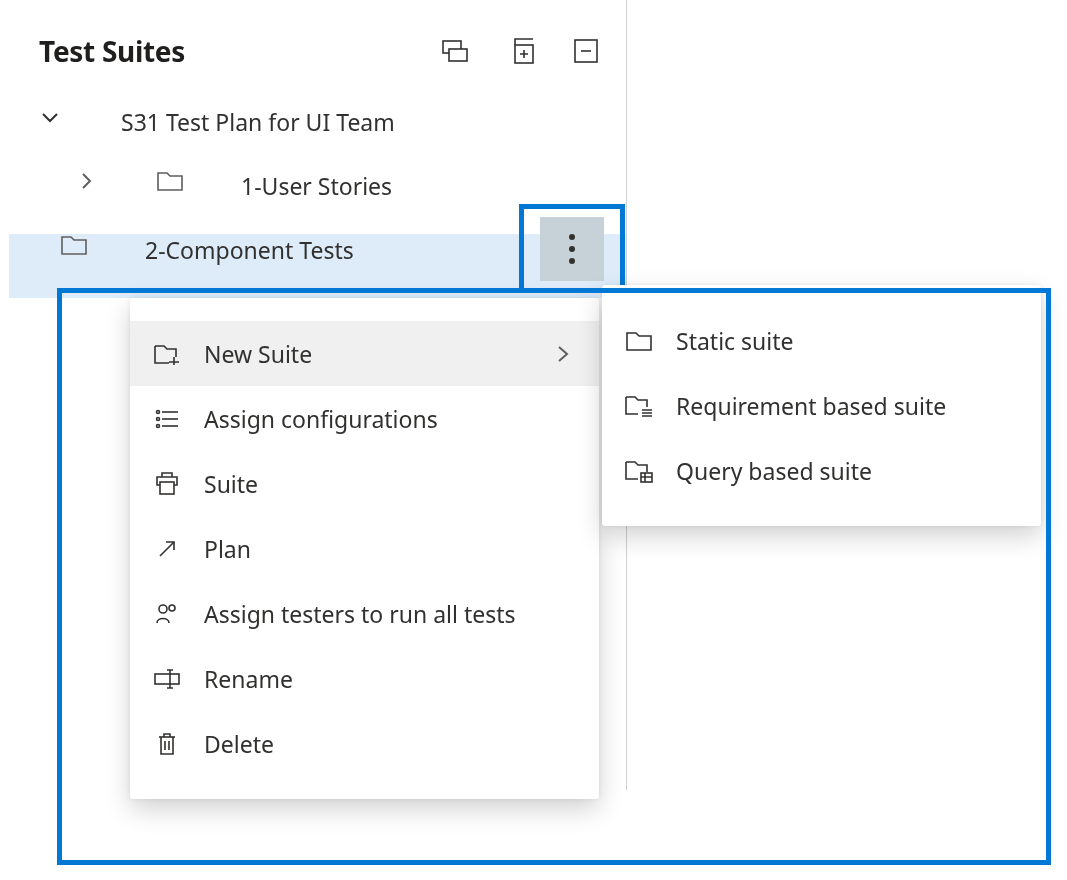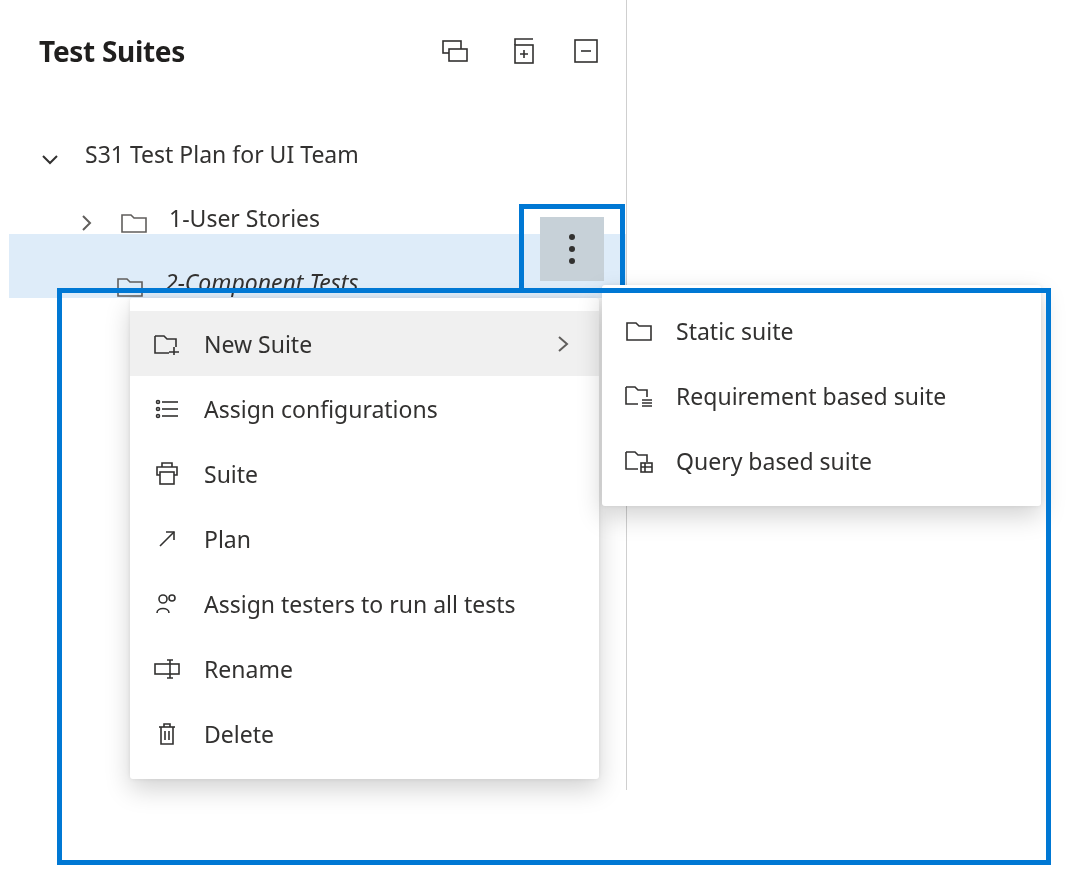--- a/index.html
+++ b/index.html
@@ -43,27 +43,28 @@
   }
   .icon-btn {
     display: inline-flex;
     align-items: center;
     justify-content: center;
     cursor: pointer;
   }
   .tree { margin-top: 30px; }
   .tree-row {
     display: flex;
-    align-items: flex-end;
+    align-items: flex-start;
     height: 64px;
     cursor: pointer;
+    gap: 36px;
   }
   .row-plan { padding-left: 30px; }
   .row-folder-1 { padding-left: 66px; }
-  .row-folder-2 { padding-left: 108px; font-style: italic; }
+  .row-folder-2 { padding-left: 52px; }
   .selected {
     background: #deecf9;
   }
   .chevron {
     margin-right: 24px;
     display: inline-flex;
   }
   .folder-icon {
     margin-right: 22px;
     display: inline-flex;
@@ -101,21 +102,21 @@
     width: 994px;
     height: 577px;
     border: 5px solid #0078d4;
     pointer-events: none;
   }
   .menu {
     position: absolute;
     background: #ffffff;
     border-radius: 3px;
     box-shadow: 0 10px 26px rgba(0,0,0,0.18), 0 0 4px rgba(0,0,0,0.08);
-    padding: 13px 0;
+    padding: 23px 0;
   }
   .menu-main {
     left: 130px;
     top: 298px;
     width: 469px;
   }
   .menu-item {
     display: flex;
     align-items: center;
     height: 65px;

